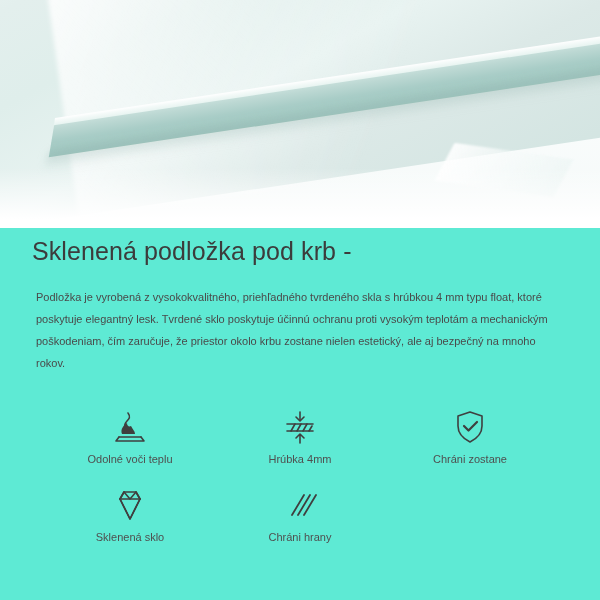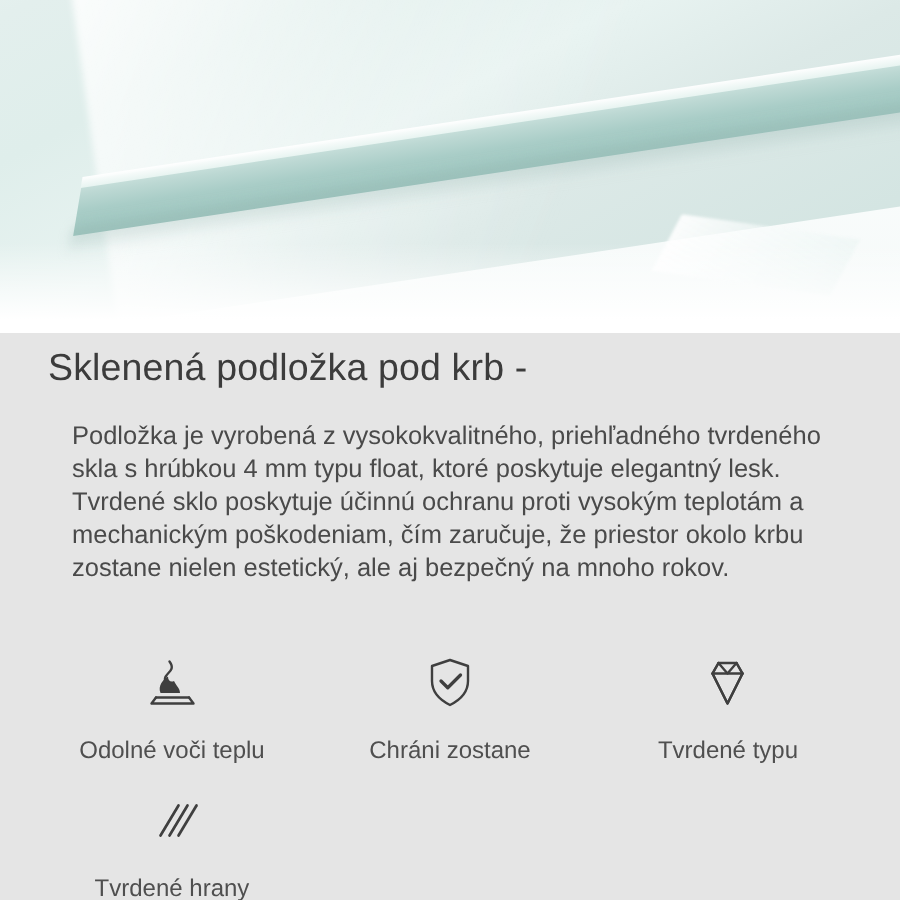--- a/index.html
+++ b/index.html
@@ -11,23 +11,24 @@
     height: 600px;
     background: #ffffff;
     font-family: "Liberation Sans", sans-serif;
     color: #333333;
     overflow: hidden;
   }
   .page {
     position: relative;
     width: 600px;
     height: 600px;
-    background: #e5e5e5;
+    background: #5eead4;
     display: flex;
     flex-direction: column;
+    align-items: center;
   }
 
   
   .hero {
     position: relative;
     width: 600px;
     height: 228px;
     overflow: hidden;
     background: #ffffff;
   }
@@ -136,25 +137,25 @@
     font-weight: 400;
     color: #3c3c3c;
     letter-spacing: .1px;
     margin: 0 0 18px 0;
     max-width: 470px;
   }
   .headline .line {
     display: block;
   }
   .body-copy {
-    font-size: 17px;
+    font-size: 11px;
     line-height: 22px;
     color: #4a4a4a;
     max-width: 540px;
-    margin: 16px;
+    margin: 4px;
   }
 
   
   .features {
     margin-top: 26px;
     padding: 0 22px;
     display: grid;
     grid-template-columns: repeat(3, 1fr);
     grid-row-gap: 16px;
     justify-items: center;
@@ -170,22 +171,22 @@
     width: 52px;
     height: 46px;
     display: flex;
     align-items: center;
     justify-content: center;
   }
   .feature-icon svg {
     display: block;
   }
   .feature-label {
-    margin-top: 16px;
-    font-size: 16px;
+    margin-top: 2px;
+    font-size: 11px;
     line-height: 14px;
     color: #4f4f4f;
   }
 </style>
 </head>
 <body>
 
 <div class="page">
 
   <div class="hero">
@@ -213,20 +214,34 @@
         <svg width="44" height="40" viewBox="0 0 44 40" fill="none" stroke="#3f3f3f" stroke-width="1.6" stroke-linecap="round" stroke-linejoin="round">
           <path d="M20 6 c3 4 1 6 -1 8 c-2 2 -3 4 -1.5 6.5"></path>
           <path d="M14 27 c-2 -5 2 -9 5 -11 c0 3 2 4 4 3 c2 4 4 5 4 8 z" fill="#3f3f3f" stroke="none"></path>
           <path d="M11 30 h22"></path>
           <path d="M11 30 l-3 4 h28 l-3 -4"></path>
         </svg>
       </div>
       <div class="feature-label">Odolné voči teplu</div>
     </div>
 
+    <div class="feature">
+      <div class="feature-icon">
+        <svg width="44" height="40" viewBox="0 0 44 40" fill="none" stroke="#3f3f3f" stroke-width="1.6" stroke-linecap="round" stroke-linejoin="round">
+          <path d="M22 5 v8"></path>
+          <path d="M18 10 l4 4 l4 -4"></path>
+          <path d="M9 17 h26"></path>
+          <path d="M9 24 h26"></path>
+          <path d="M13 24 l4 -7 M19 24 l4 -7 M25 24 l4 -7 M31 24 l3 -5"></path>
+          <path d="M22 28 v8"></path>
+          <path d="M18 31 l4 -4 l4 4"></path>
+        </svg>
+      </div>
+      <div class="feature-label">Hrúbka 4mm</div>
+    </div>
 
     <div class="feature">
       <div class="feature-icon">
         <svg width="44" height="40" viewBox="0 0 44 40" fill="none" stroke="#3f3f3f" stroke-width="1.6" stroke-linecap="round" stroke-linejoin="round">
           <path d="M22 5 l12 4 v10 c0 8 -6 13 -12 16 c-6 -3 -12 -8 -12 -16 V9 z"></path>
           <path d="M16 19 l4.5 4.5 L29 15" stroke-width="2.2"></path>
         </svg>
       </div>
       <div class="feature-label">Chráni zostane</div>
     </div>
@@ -234,29 +249,29 @@
     <div class="feature">
       <div class="feature-icon">
         <svg width="44" height="40" viewBox="0 0 44 40" fill="none" stroke="#3f3f3f" stroke-width="1.6" stroke-linecap="round" stroke-linejoin="round">
           <path d="M12 14 h20 l-10 20 z"></path>
           <path d="M12 14 l4 -7 h12 l4 7"></path>
           <path d="M16 7 l-4 7 M28 7 l4 7"></path>
           <path d="M16 7 l6 7 l6 -7"></path>
           <path d="M12 14 l10 20 l10 -20"></path>
         </svg>
       </div>
-      <div class="feature-label">Tvrdené typu</div>
+      <div class="feature-label">Sklenená sklo</div>
     </div>
 
     <div class="feature">
       <div class="feature-icon">
         <svg width="44" height="40" viewBox="0 0 44 40" fill="none" stroke="#3f3f3f" stroke-width="1.8" stroke-linecap="round" stroke-linejoin="round">
           <path d="M14 30 L26 10"></path>
           <path d="M20 30 L32 10"></path>
           <path d="M26 30 L38 10"></path>
         </svg>
       </div>
-      <div class="feature-label">Tvrdené hrany</div>
+      <div class="feature-label">Chráni hrany</div>
     </div>
 
 
   </div>
 </div>
 
 </body></html>

